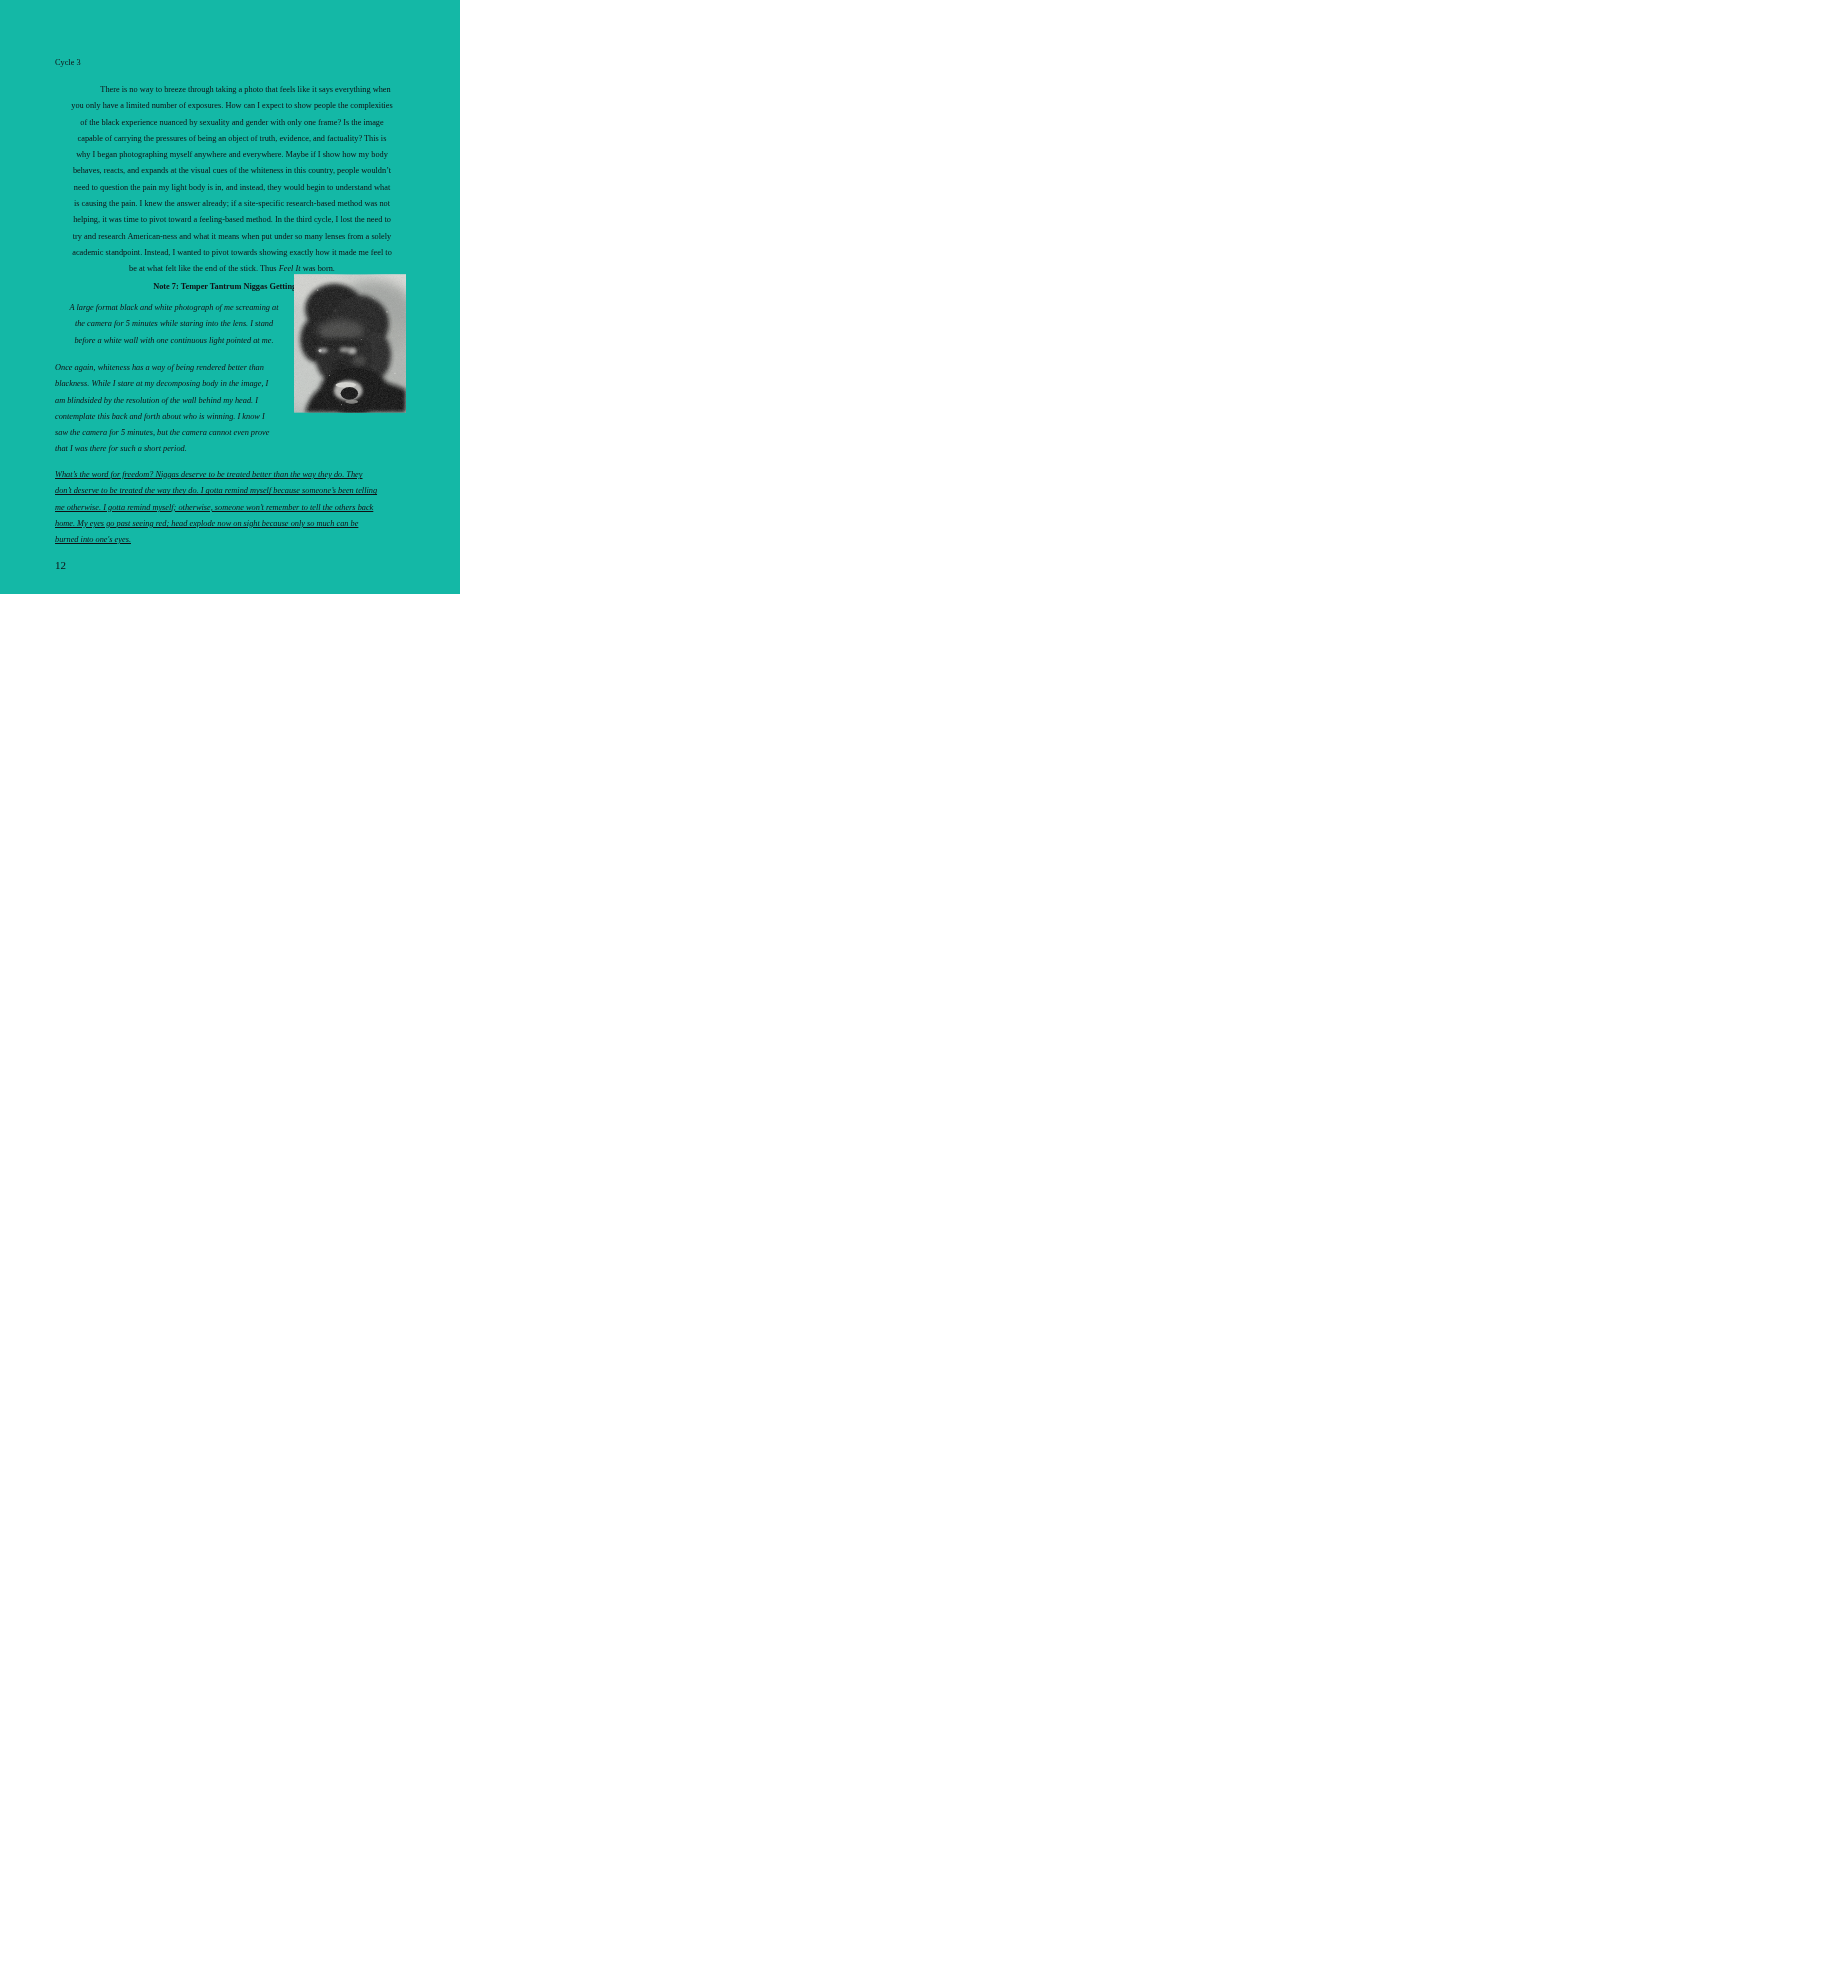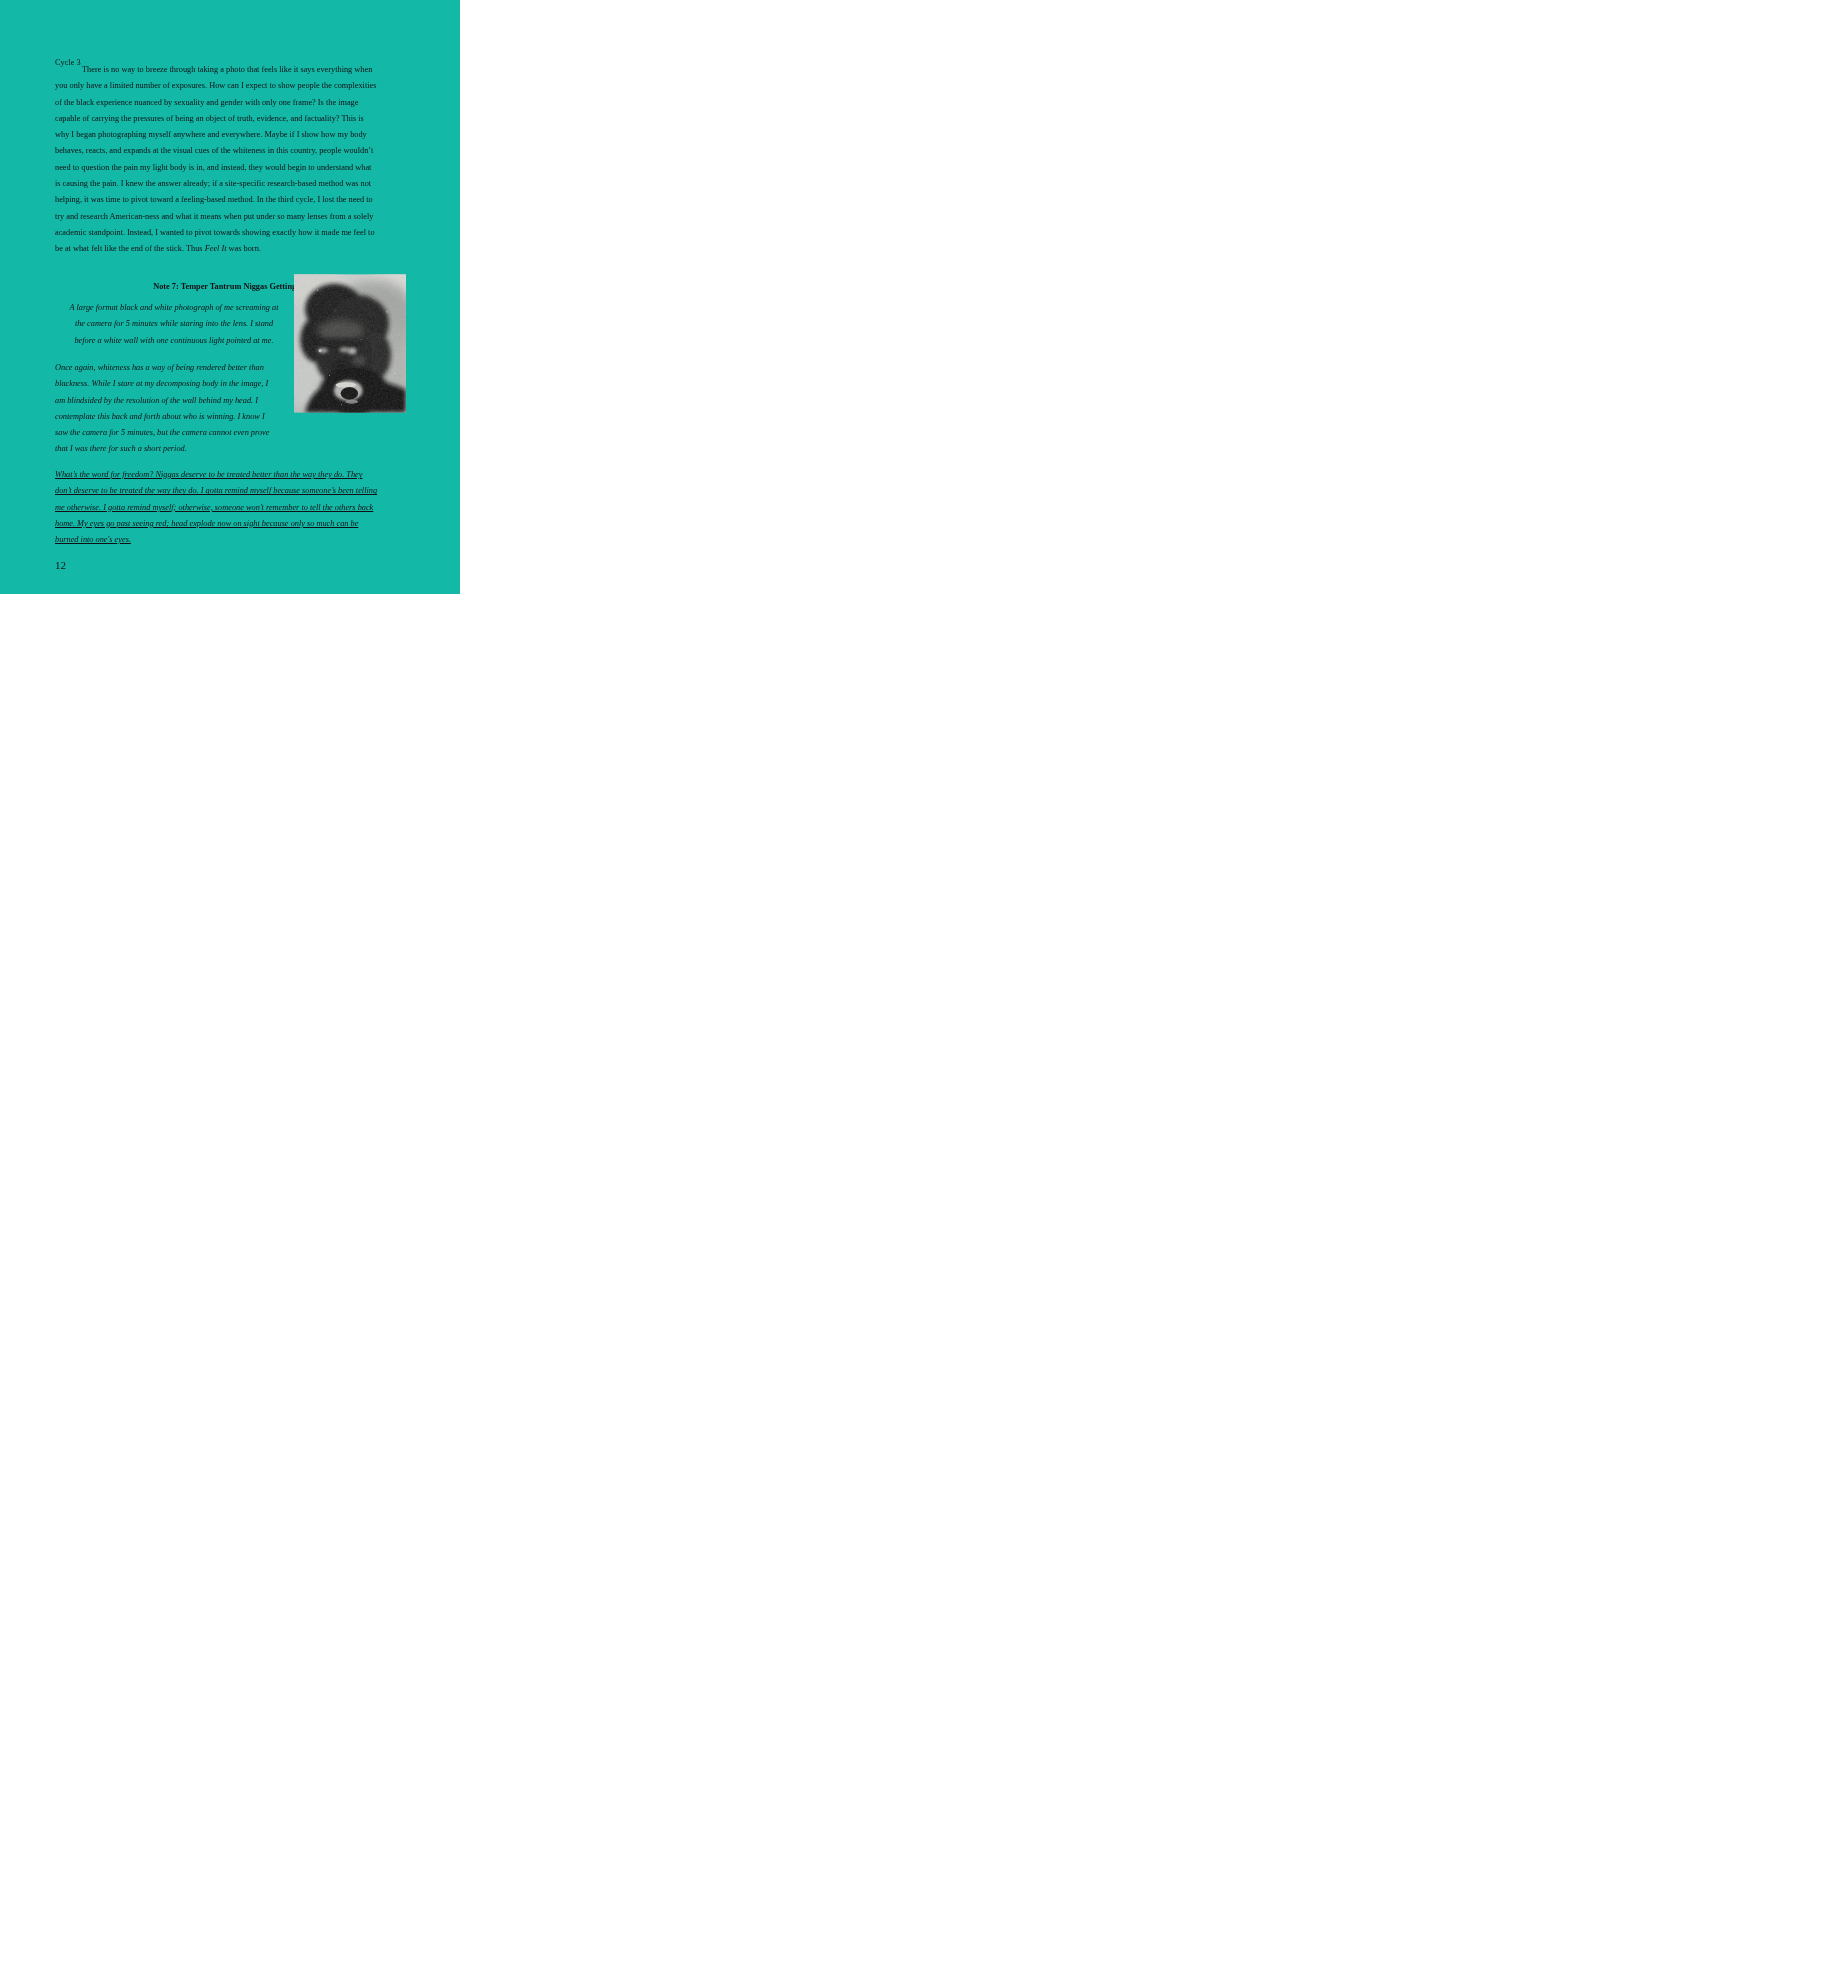--- a/index.html
+++ b/index.html
@@ -47,21 +47,21 @@
     line-height:16.3px;
   }
 </style>
 </head>
 <body>
 
 <div class="page">
 
   <div class="block heading-line" style="top:55px;">Cycle 3</div>
 
-  <div class="block" style="top:62px;">
+  <div class="block" style="top:82px;text-align:center;">
     <div class="line indent">There is no way to breeze through taking a photo that feels like it says everything when</div>
     <div class="line">you only have a limited number of exposures. How can I expect to show people the complexities</div>
     <div class="line">of the black experience nuanced by sexuality and gender with only one frame? Is the image</div>
     <div class="line">capable of carrying the pressures of being an object of truth, evidence, and factuality? This is</div>
     <div class="line">why I began photographing myself anywhere and everywhere. Maybe if I show how my body</div>
     <div class="line">behaves, reacts, and expands at the visual cues of the whiteness in this country, people wouldn’t</div>
     <div class="line">need to question the pain my light body is in, and instead, they would begin to understand what</div>
     <div class="line">is causing the pain. I knew the answer already; if a site-specific research-based method was not</div>
     <div class="line">helping, it was time to pivot toward a feeling-based method. In the third cycle, I lost the need to</div>
     <div class="line">try and research American-ness and what it means when put under so many lenses from a solely</div>

